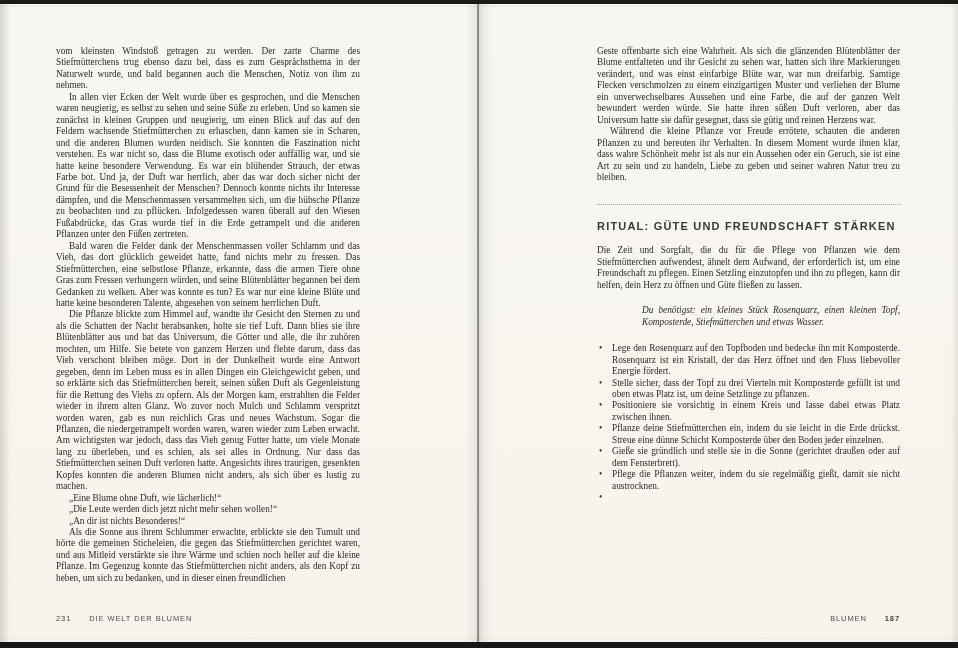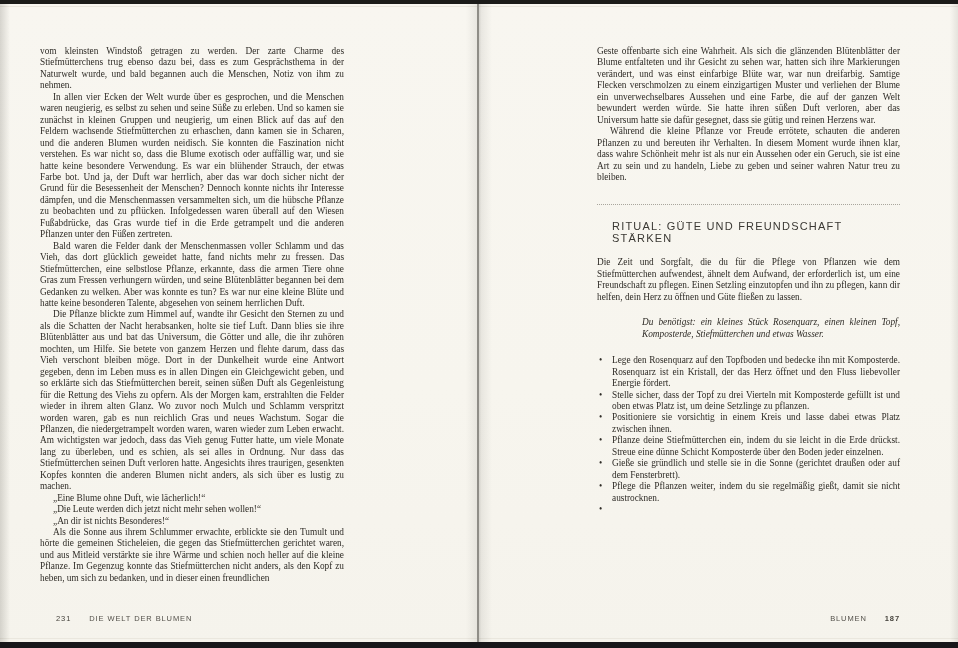--- a/index.html
+++ b/index.html
@@ -26,42 +26,42 @@
   
   .gutter-shade {
     position: absolute; top: 4px; bottom: 6px; left: 466px; width: 26px;
     background: linear-gradient(90deg, rgba(40,38,34,0) 0%, rgba(40,38,34,0.07) 40%,
                 rgba(40,38,34,0.16) 50%, rgba(40,38,34,0.07) 60%, rgba(40,38,34,0) 100%);
   }
   .gutter-line { position: absolute; top: 4px; bottom: 6px; left: 477px; width: 2px; background: #8f8d87; }
 
   
   .page-text { position: absolute; top: 46px; }
-  .page-text.left  { left: 40px;  width: 304px; }
+  .page-text.left  { left: 56px;  width: 304px; }
   .page-text.right { left: 597px; width: 303px; }
 
   p.body {
     margin: 0;
     font-size: 9.3px; line-height: 11.45px;
     text-align: justify;
     color: #2e2b26;
     hyphens: auto; -webkit-hyphens: auto;
   }
   p.indent { text-indent: 13px; }
   p.materials { font-style: italic; margin-top: 14px; margin-left: 45px; }
 
   .divider {
     border: none; height: 0;
     border-top: 1px dotted #a9a69d;
     margin: 21px 0 15px 0;
   }
   .ritual-heading {
-    margin: 0 0 13px 15px;
+    margin: 0 0 13px 0;
     font-family: "Liberation Sans", sans-serif;
-    font-weight: 400;
+    font-weight: 700;
     font-size: 11px;
     letter-spacing: 1.2px;
     color: #3a3833;
   }
   ul.steps { list-style: none; margin: 15px 0 0 0; padding: 0; }
   li.step {
     position: relative;
     padding-left: 15px;
     font-size: 9.3px; line-height: 11.45px;
     text-align: justify;

